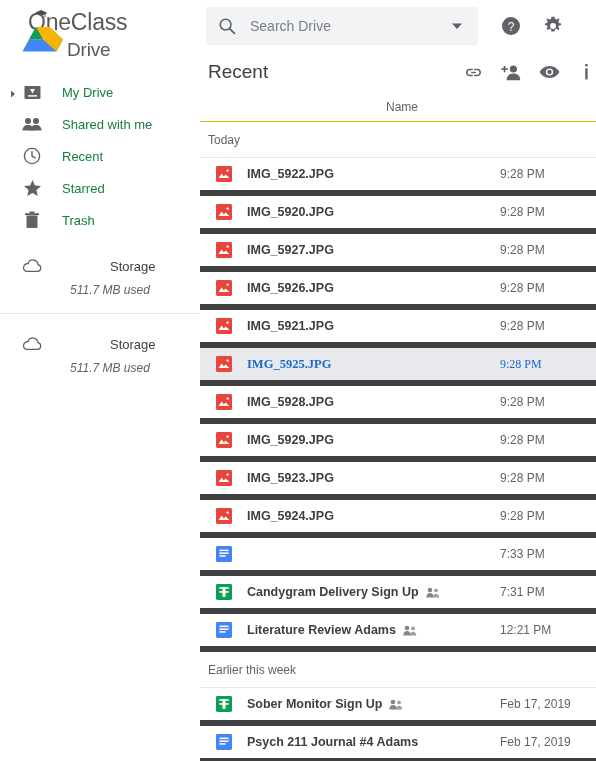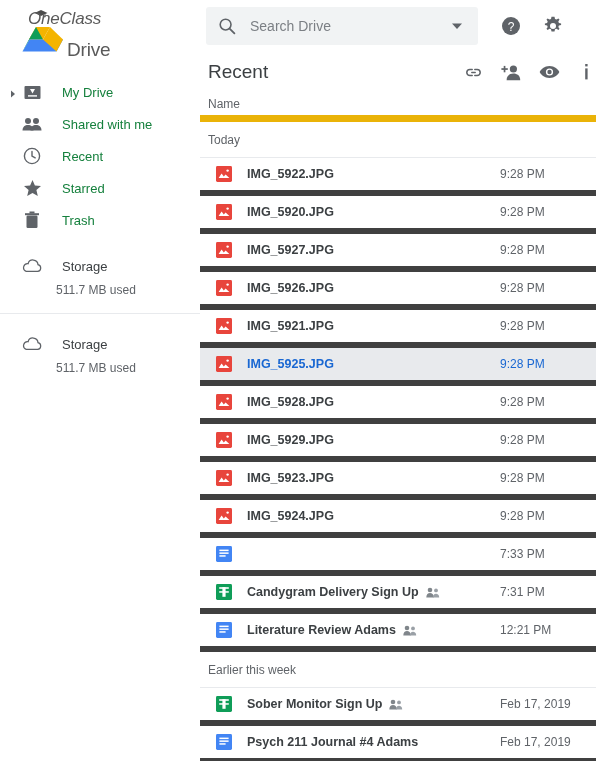--- a/index.html
+++ b/index.html
@@ -19,23 +19,22 @@
     position: relative;
   }
   .brand {
     padding: 8px 0 0 10px;
     height: 58px;
     display: flex; align-items: flex-start;
   }
   .brand-inner { position: relative; width: 170px; height: 48px; }
   .brand-oneclass {
     position: absolute; left: 18px; top: 1px;
-    font-size: 17px; color: #5a5a5a; letter-spacing: -0.2px;
+    font-size: 23px; color: #5a5a5a; letter-spacing: -0.2px;
     font-family: "Liberation Sans", sans-serif;
-    font-style: italic;
   }
   .brand-drive {
     position: absolute; left: 57px; top: 31px;
     font-size: 19px; color: #5a5a5a; letter-spacing: -0.2px;
   }
   .brand-cap { position: absolute; left: 24px; top: -2px; }
   .brand-tri { position: absolute; left: 12px; top: 18px; }
 
   .new-btn {
     margin: 14px 0 0 18px;
@@ -67,24 +66,24 @@
   }
   .nav-icon {
     width: 20px; height: 20px;
     margin-left: 22px;
     display: flex; align-items: center; justify-content: center;
     color: #5f6368;
   }
   .nav-label { margin-left: 20px; font-size: 13px; color: #15803d; }
 
   .storage-block { padding-left: 22px; }
-  .storage-row { display: flex; align-items: center; height: 32px; }
+  .storage-row { display: flex; align-items: center; height: 32px; gap: 48px; }
   .storage-icon { width: 20px; height: 20px; display:flex; align-items:center; justify-content:center; color:#5f6368; }
   .storage-label { margin-left: 20px; font-size: 13px; color: #3c4043; }
-  .storage-sub { margin-left: 34px; font-size: 12px; color: #5f6368; margin-top: 1px; }
+  .storage-sub { margin-left: 48px; font-size: 12px; color: #5f6368; margin-top: 1px; font-style: italic; }
   .storage-divider {
     height: 1px; background: #e8eaed;
     margin: 16px 0 0 0; width: 200px;
   }
 
   
   .main { flex: 1 1 auto; width: 396px; height: 761px; background: #ffffff; position: relative; }
 
   .searchbar-wrap {
     height: 52px;
@@ -133,41 +132,42 @@
     display: flex; align-items: center; justify-content: center;
     cursor: pointer; color: #5f6368;
     margin-right: 8px;
   }
   .action-btn.edge { margin-right: -6px; }
 
   .col-head {
     height: 30px;
     display: flex; align-items: center;
     padding-left: 8px;
-    border-bottom: 7px solid #eab308;
+    border-bottom: 1px solid #eab308;
+    justify-content: center;
   }
   .col-head-name { font-size: 12px; color: #5f6368; }
 
   .group-head {
     height: 36px;
     display: flex; align-items: center;
     padding-left: 8px;
     border-bottom: 1px solid #e8eaed;
   }
   .group-head-label { font-size: 12px; color: #5f6368; }
 
   .file-row {
     height: 38px;
     display: flex; align-items: center;
     border-bottom: 6px solid #404040;
     padding-left: 16px;
     cursor: pointer;
     position: relative;
   }
-  .file-row.selected { background: #e8eaed; }
+  .file-row.selected { background: #e8eaed; font-family: Liberation Serif, serif; }
   .file-icon {
     width: 16px; height: 16px;
     flex: 0 0 16px;
     display: flex; align-items: center; justify-content: center;
   }
   .file-name {
     margin-left: 15px;
     font-size: 12.5px;
     color: #3c4043;
     font-weight: bold;

